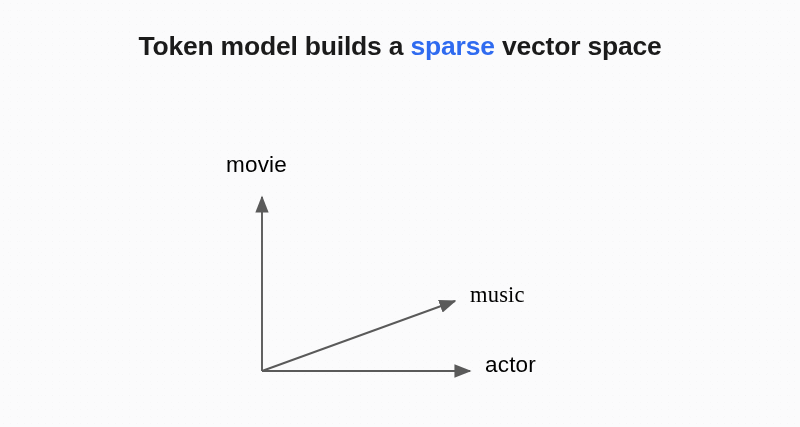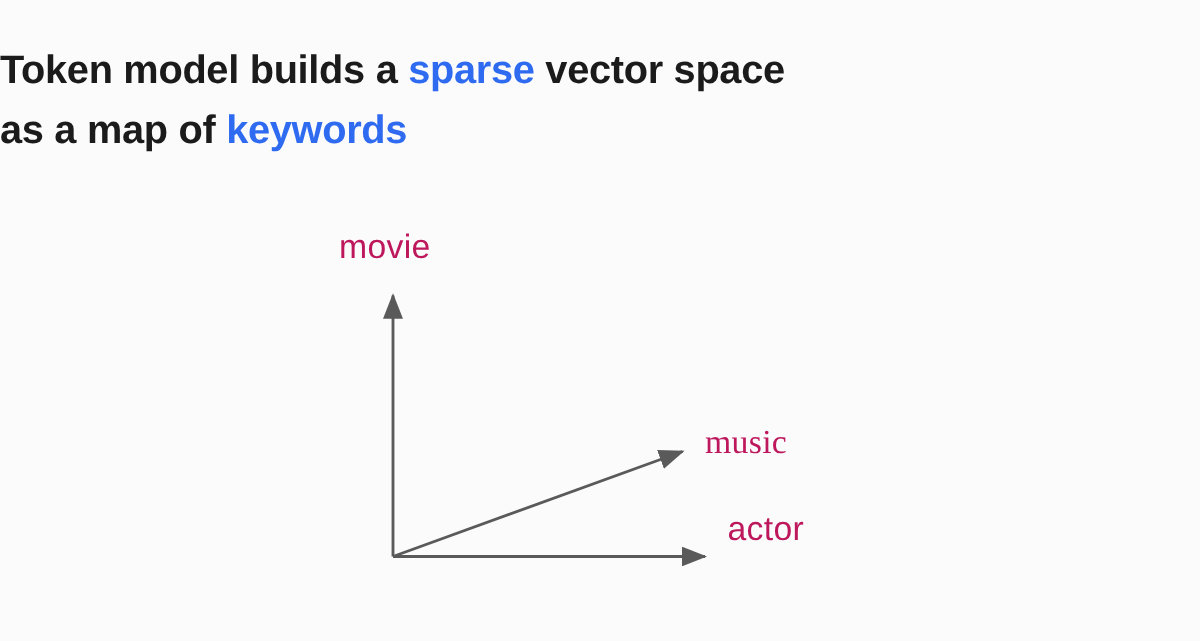--- a/index.html
+++ b/index.html
@@ -32,21 +32,21 @@
     position: absolute;
     inset: 0;
   }
 
   
   #title-block {
     position: absolute;
     left: 0;
     top: 26px;
     width: 800px;
-    text-align: left;
+    text-align: center;
     font-weight: bold;
     font-size: 26.5px;
     line-height: 40px;
     letter-spacing: -0.2px;
     color: #1b1b1b;
     white-space: nowrap;
   }
   .title-line { display: block; }
   .accent { color: #2f6bf0; }
 
@@ -61,36 +61,35 @@
   #axes-svg {
     position: absolute;
     left: 0;
     top: 0;
   }
   .axis-label {
     position: absolute;
     font-family: "Liberation Sans", sans-serif;
     font-size: 22.5px;
     font-weight: normal;
-    color: #be185d;
+    color: #000000;
     letter-spacing: 0.2px;
     white-space: nowrap;
   }
   #label-movie { left: 46px;  top: 12px; }
   #label-music { left: 290px; top: 142px; font-family: Liberation Serif, serif; }
-  #label-actor { left: 305px; top: 200px; }
+  #label-actor { left: 305px; top: 212px; }
 </style>
 </head>
 <body>
 
 <div id="slide">
 
   <div id="title-block">
     <span class="title-line"><span>Token model builds a </span><span class="accent">sparse</span><span> vector space</span></span>
-    <span class="title-line"><span>as a map of </span><span class="accent">keywords</span></span>
   </div>
 
   <div id="axes-diagram">
 
     <svg id="axes-svg" width="440" height="270" viewBox="0 0 440 270">
       <defs>
         <marker id="arrowhead" markerWidth="9" markerHeight="7" refX="8.2" refY="3.5" orient="auto" markerUnits="strokeWidth">
           <polygon points="0,0 9,3.5 0,7" fill="#5a5a5a"></polygon>
         </marker>
       </defs>

